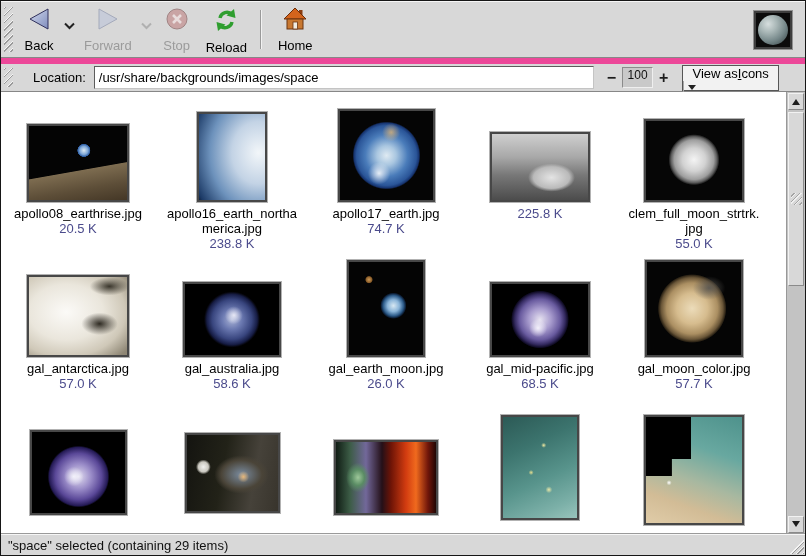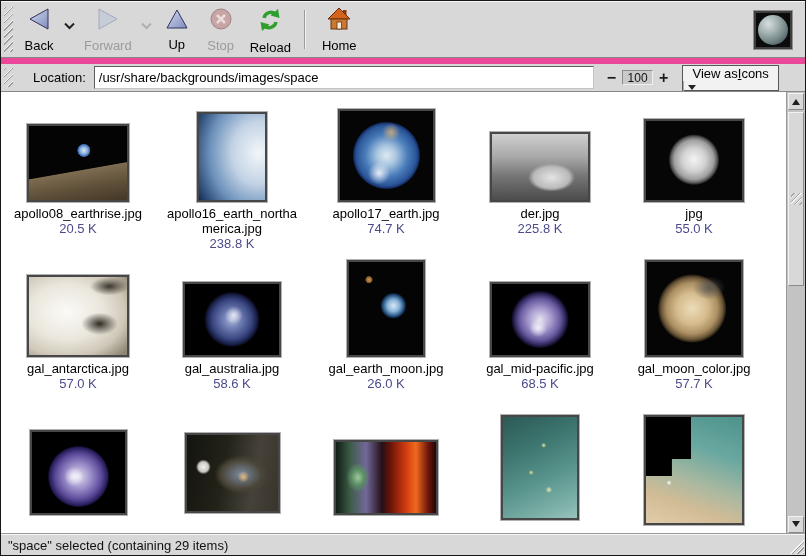--- a/index.html
+++ b/index.html
@@ -84,21 +84,21 @@
     border-bottom-color: #c4c4c4; border-right-color: #c4c4c4;
     background: #fff; font-family: "Liberation Sans", sans-serif;
     font-size: 13px; color: #000; padding: 0 4px;
   }
   .zoom-out, .zoom-in {
     font-size: 16px; font-weight: bold; color: #1c1c1c;
     padding: 0 4px; cursor: default; line-height: 20px;
   }
   .zoom-out { margin-left: 9px; }
   .zoom-level {
-    width: 31px; height: 15px; margin: 0 2px;
+    width: 31px; height: 21px; margin: 0 2px;
     background: #c9c9c9;
     border: 1px solid #8b8b8b;
     border-bottom-color: #efefef; border-right-color: #efefef;
     font-size: 12px; color: #111; text-align: center; line-height: 15px;
   }
   .view-combo {
     margin-left: 10px;
     height: 26px; display: flex; align-items: stretch;
     background: #f2f2f2;
     border: 1px solid #565656;
@@ -275,28 +275,20 @@
           </svg>
       </div>
       <span class="tlabel">Forward</span>
     </div>
     <div class="tchev">
       <svg width="11" height="8">
           <polyline points="1,1.5 5.5,6 10,1.5" fill="none" stroke="#b0b0b0" stroke-width="2"></polyline>
         </svg>
     </div>
 
-    <div class="tbtn">
-      <div class="ticon">
-        <svg width="24" height="22">
-            <polygon points="12,2 22,20 2,20" fill="url(#grad-lav)" stroke="#30305c"></polygon>
-          </svg>
-      </div>
-      <span class="tlabel">Up</span>
-    </div>
 
     <div class="tbtn disabled">
       <div class="ticon">
         <svg width="24" height="24">
           <circle cx="12" cy="12" r="10" fill="#c9a4a4" stroke="#a08484"></circle>
           <path d="M8 8 L16 16 M16 8 L8 16" stroke="#e8dcdc" stroke-width="2.6"></path>
         </svg>
       </div>
       <span class="tlabel">Stop</span>
     </div>
@@ -377,29 +369,29 @@
             <div class="file-name">
               <div>apollo17_earth.jpg</div>
             </div>
             <div class="file-size">74.7 K</div>
           </div>
           <div class="file-item row1">
             <div class="thumb-zone">
               <div class="thumb t-moonscape" style="width: 100px; height: 70px;"></div>
             </div>
             <div class="file-name">
-              <div>der.jpg</div>
             </div>
             <div class="file-size">225.8 K</div>
           </div>
           <div class="file-item row1">
             <div class="thumb-zone">
               <div class="thumb t-graymoon" style="width: 100px; height: 83px;"></div>
             </div>
             <div class="file-name">
+              <div>clem_full_moon_strtrk.</div>
               <div>jpg</div>
             </div>
             <div class="file-size">55.0 K</div>
           </div>
           <div class="file-item row2">
             <div class="thumb-zone">
               <div class="thumb t-antarctica" style="width: 102px; height: 82px;"></div>
             </div>
             <div class="file-name">
               <div>gal_antarctica.jpg</div>

